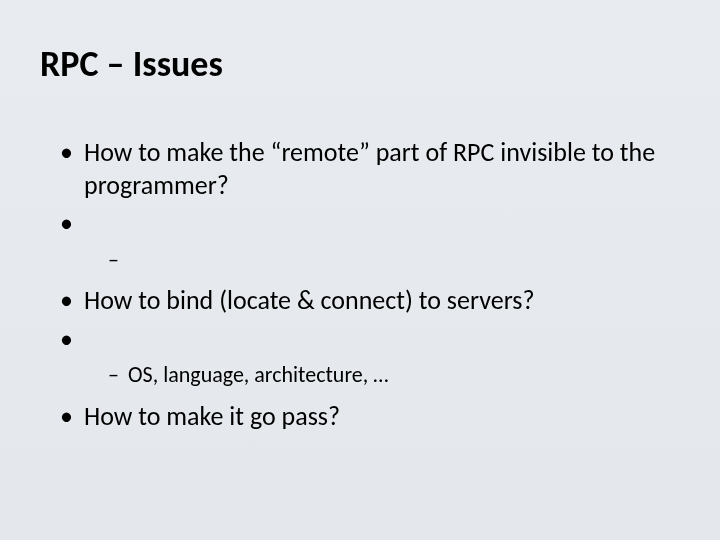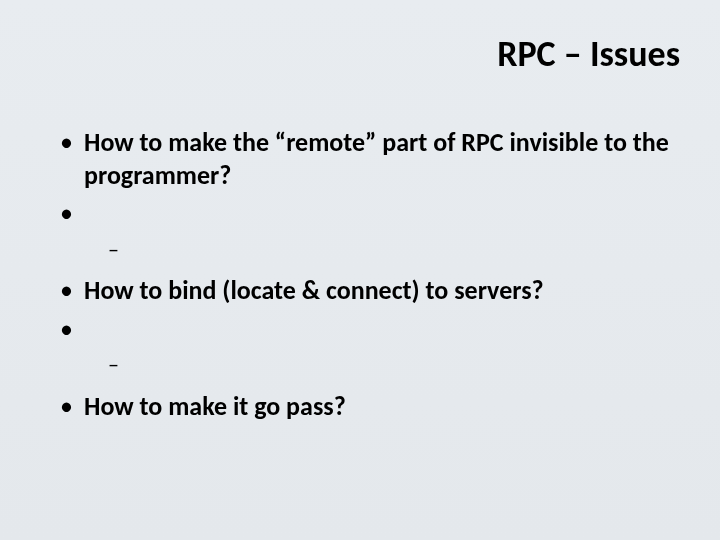--- a/index.html
+++ b/index.html
@@ -16,41 +16,40 @@
       overflow: hidden;
     }
     .slide {
       width: 100%;
       height: 100%;
       padding: 20px 40px 30px 40px;
     }
     .title {
       font-size: 36px;
       font-weight: bold;
-      text-align: right;
+      text-align: left;
       margin-bottom: 50px;
-      margin-top: 12px;
+      margin-top: 22px;
     }
     .content {
       padding-left: 20px;
     }
     .level1 {
       font-size: 26px;
       line-height: 1.25;
       margin-bottom: 6px;
       display: flex;
     }
     .level1 .bullet {
       display: inline-block;
       width: 24px;
       flex-shrink: 0;
     }
     .level1 .text {
       display: inline-block;
-      font-weight: bold;
     }
     .level2 {
       font-size: 22px;
       line-height: 1.3;
       margin-left: 48px;
       margin-bottom: 10px;
       margin-top: 4px;
       display: flex;
     }
     .level2 .dash {
@@ -84,20 +83,21 @@
     <div class="level1">
       <span class="bullet">•</span>
       <span class="text">How to bind (locate &amp; connect) to servers?</span>
     </div>
 
     <div class="level1">
       <span class="bullet">•</span>
     </div>
     <div class="level2">
       <span class="dash">–</span>
+      <span class="text">OS, language, architecture, …</span>
     </div>
 
     <div class="level1">
       <span class="bullet">•</span>
       <span class="text">How to make it go pass?</span>
     </div>
 
   </div>
 </div>
 

